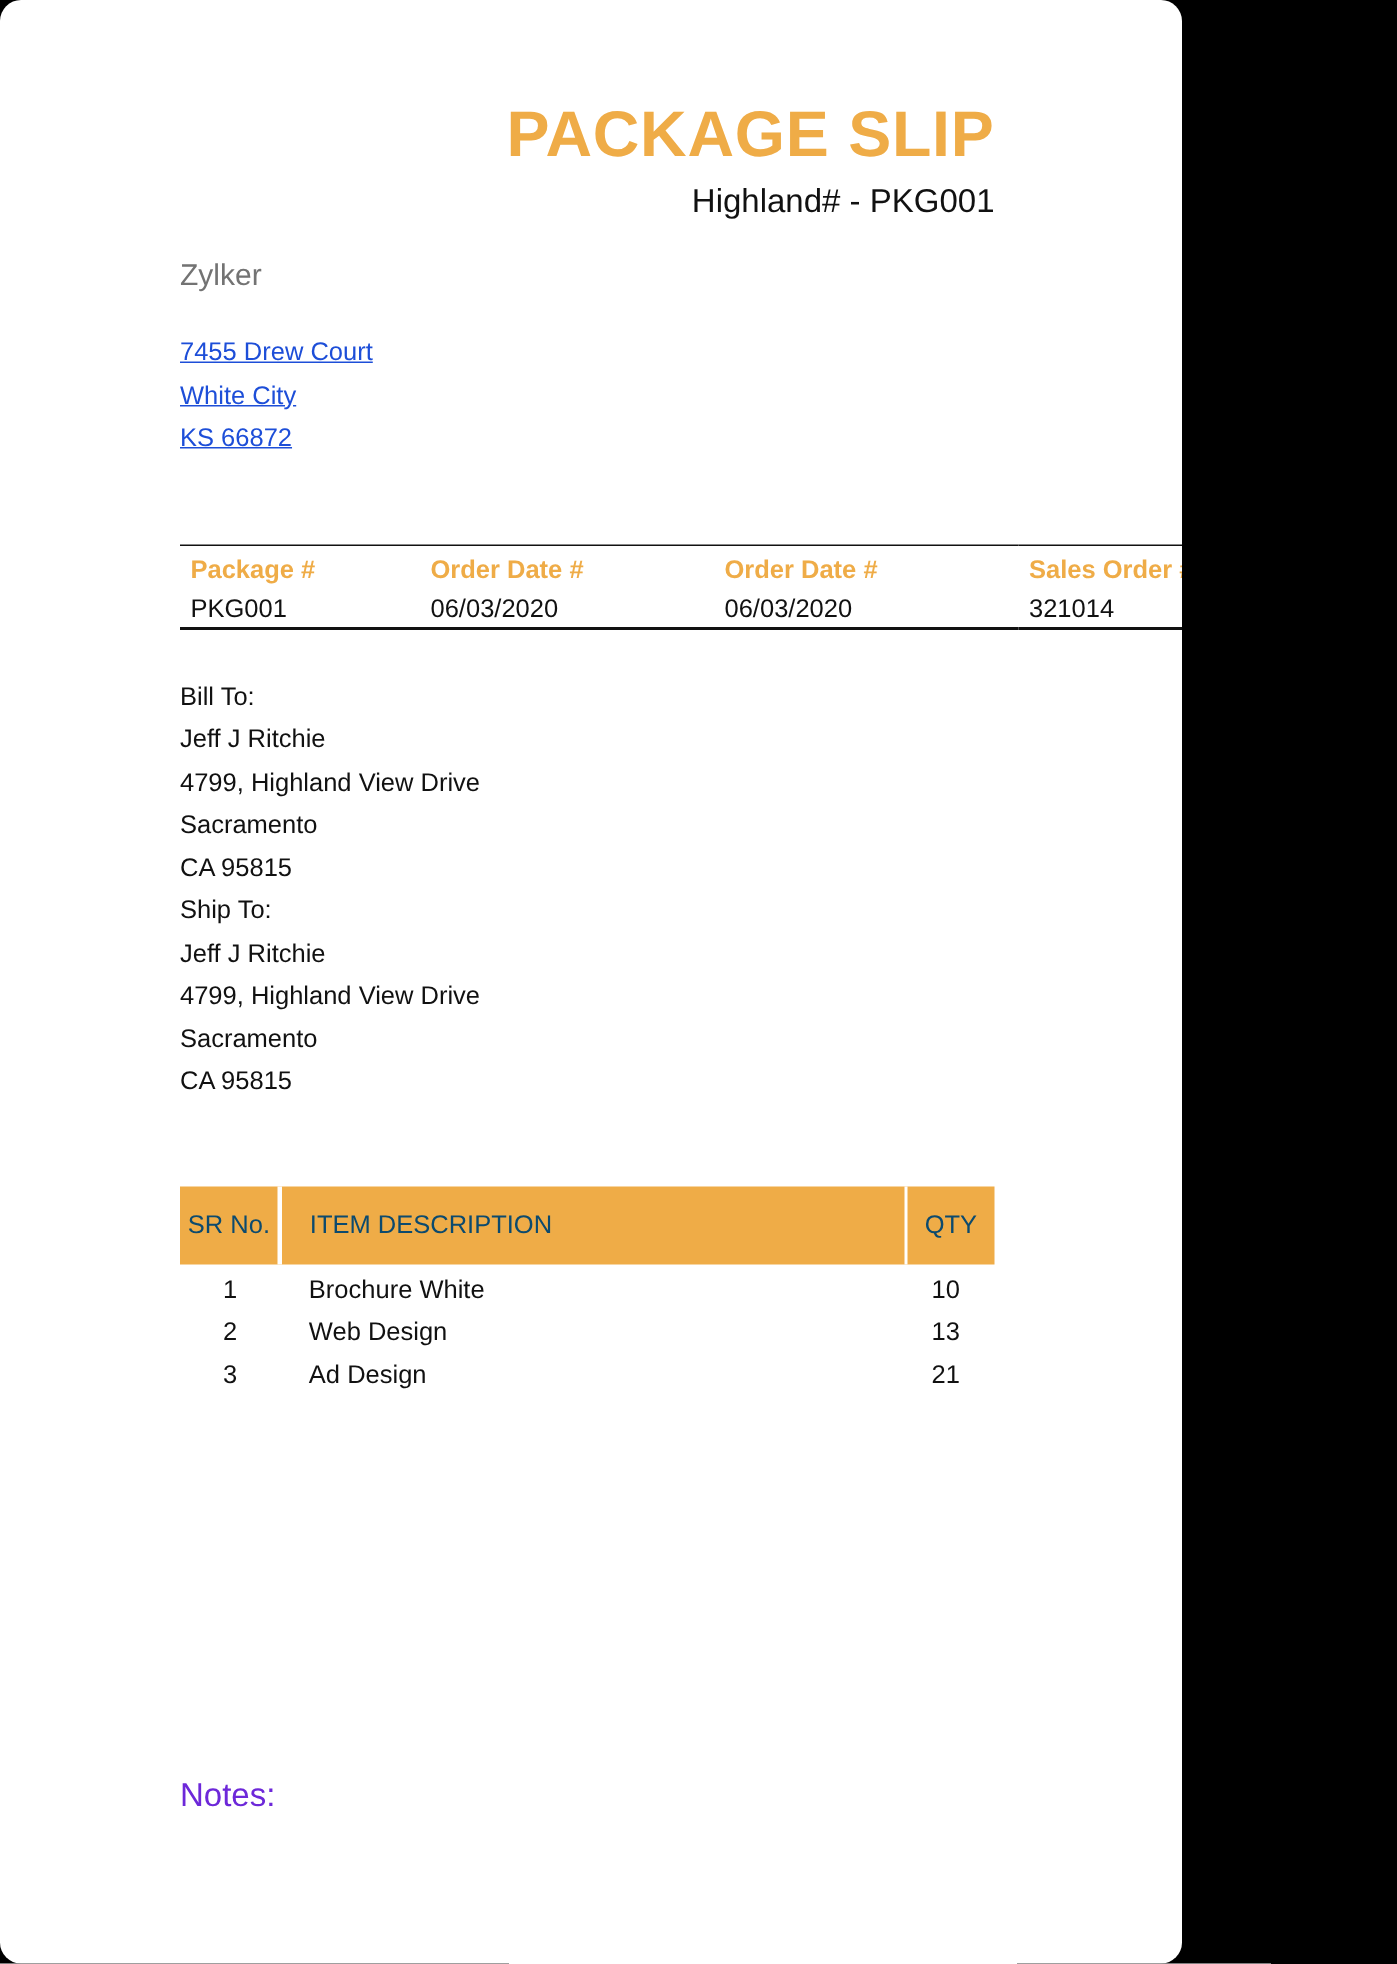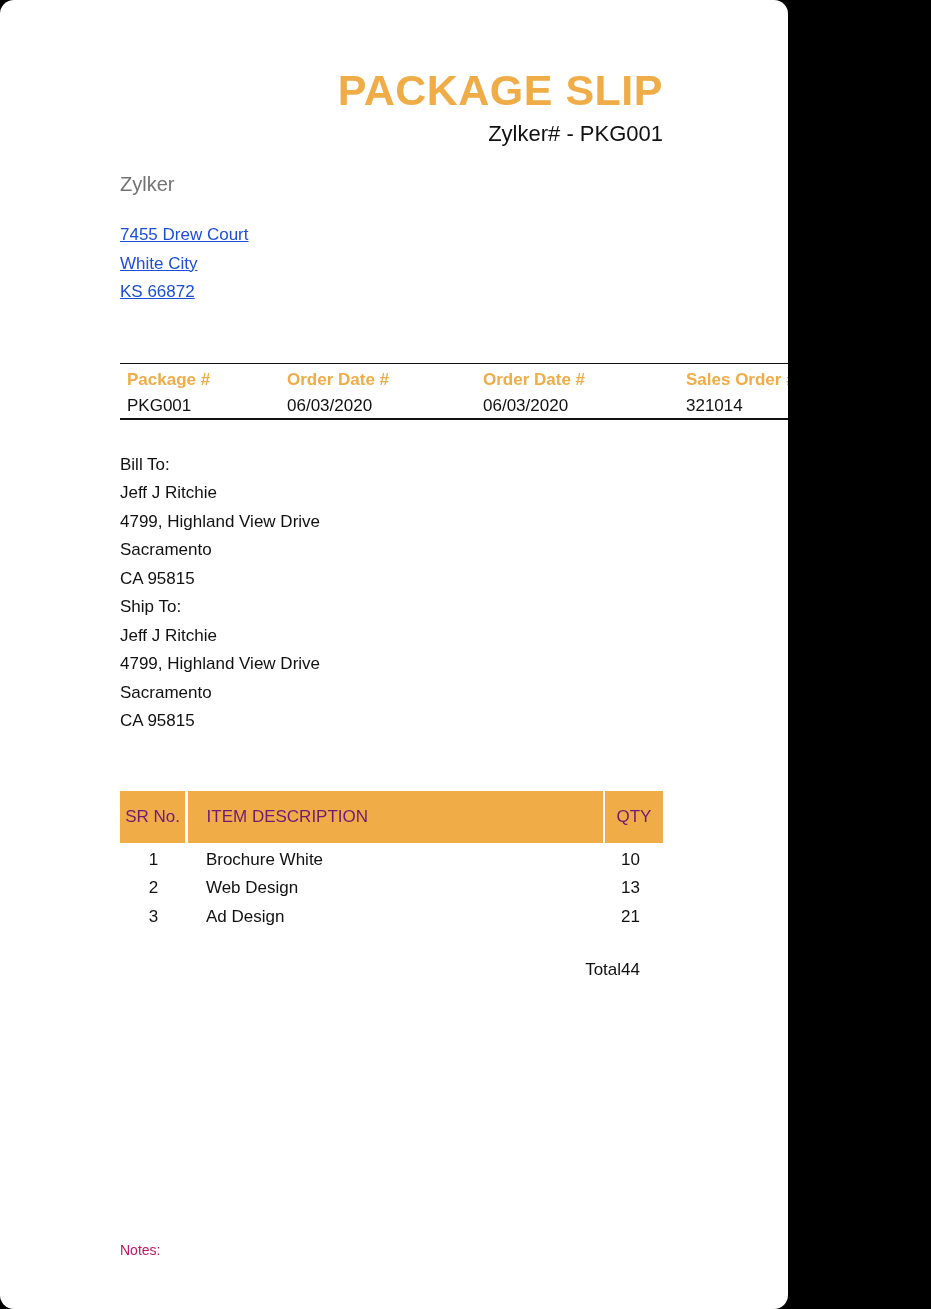--- a/index.html
+++ b/index.html
@@ -92,21 +92,21 @@
   .addr { font-size: 17px; line-height: 28.5px; color: #111; }
   .addr.bill { width: 426px; }
   .addr.ship { flex: 1; }
 
   
   .items-header {
     margin-top: 55px;
     display: flex;
     height: 52px;
     background: var(--accent);
-    color: #701a75;
+    color: #0c4a6e;
     font-size: 17px;
     line-height: 52px;
   }
   .items-header .sep { width: 3px; background: #fff; }
   .hc-sr   { width: 83px; text-align: center; }
   .hc-desc { width: 523px; padding-left: 19px; }
   .hc-qty  { width: 74px; text-align: center; }
 
   .item-row {
     display: flex;
@@ -125,38 +125,38 @@
     font-size: 17px;
     line-height: 28.5px;
     color: #111;
   }
   .total-label { width: 525px; text-align: right; }
   .total-qty { flex: 1; text-align: right; padding-right: 23px; }
 
   
   .notes-label {
     margin-top: 251px;
-    font-size: 14px;
+    font-size: 22px;
     line-height: 29px;
-    color: #be185d;
+    color: #6d28d9;
   }
   .bottom-rule {
     margin-top: 114px;
     height: 0;
     border-bottom: 4px double #1a1a1a;
   }
 </style>
 </head>
 <body>
 
 <div class="page">
   <div class="content">
 
     <h1 class="doc-title">PACKAGE SLIP</h1>
-    <div class="pkg-line">Zylker# - PKG001</div>
+    <div class="pkg-line">Highland# - PKG001</div>
 
     <div>
       <div class="company-name">Zylker</div>
       <div class="company-address">
         <div>7455 Drew Court</div>
         <div>White City</div>
         <div>KS 66872</div>
       </div>
     </div>
 
@@ -222,24 +222,20 @@
           <div class="rc-desc">Web Design</div>
           <div class="rc-qty">13</div>
         </div>
         <div class="item-row">
           <div class="rc-sr">3</div>
           <div class="rc-desc">Ad Design</div>
           <div class="rc-qty">21</div>
         </div>
       </div>
 
-      <div class="total-row">
-        <div class="total-label">Total</div>
-        <div class="total-qty">44</div>
-      </div>
     </div>
 
     <div class="notes-label">Notes:</div>
 
     <div class="bottom-rule"></div>
 
   </div>
 </div>
 
 </body></html>

